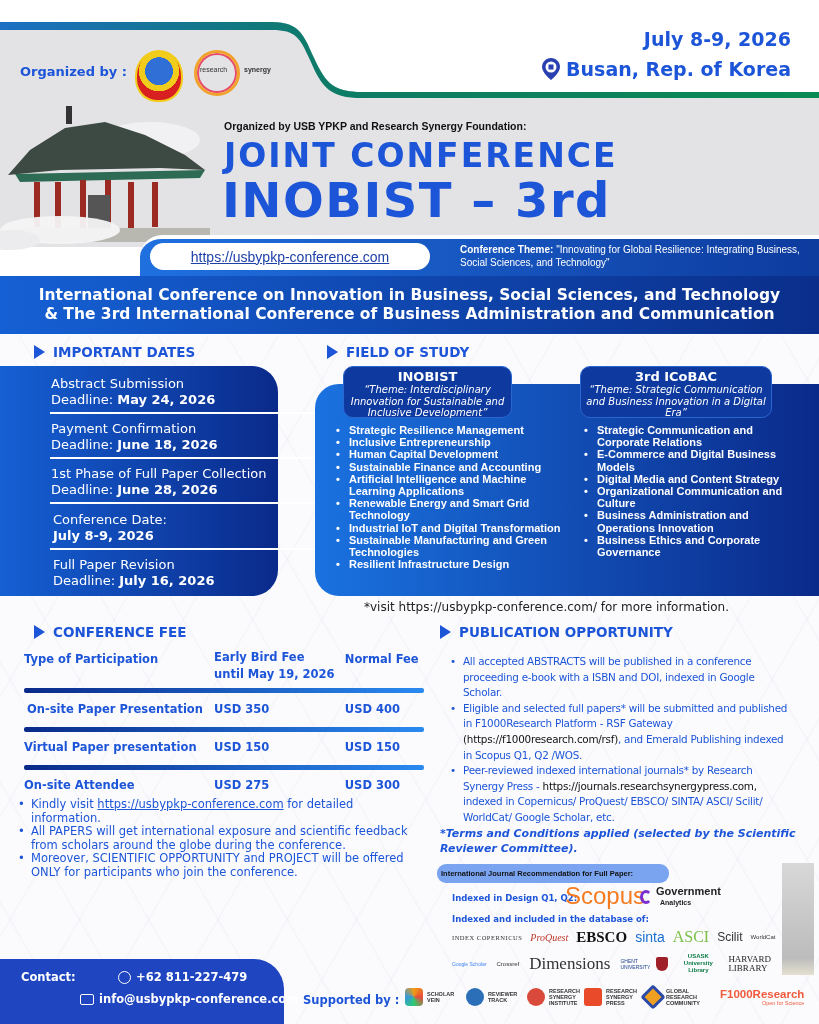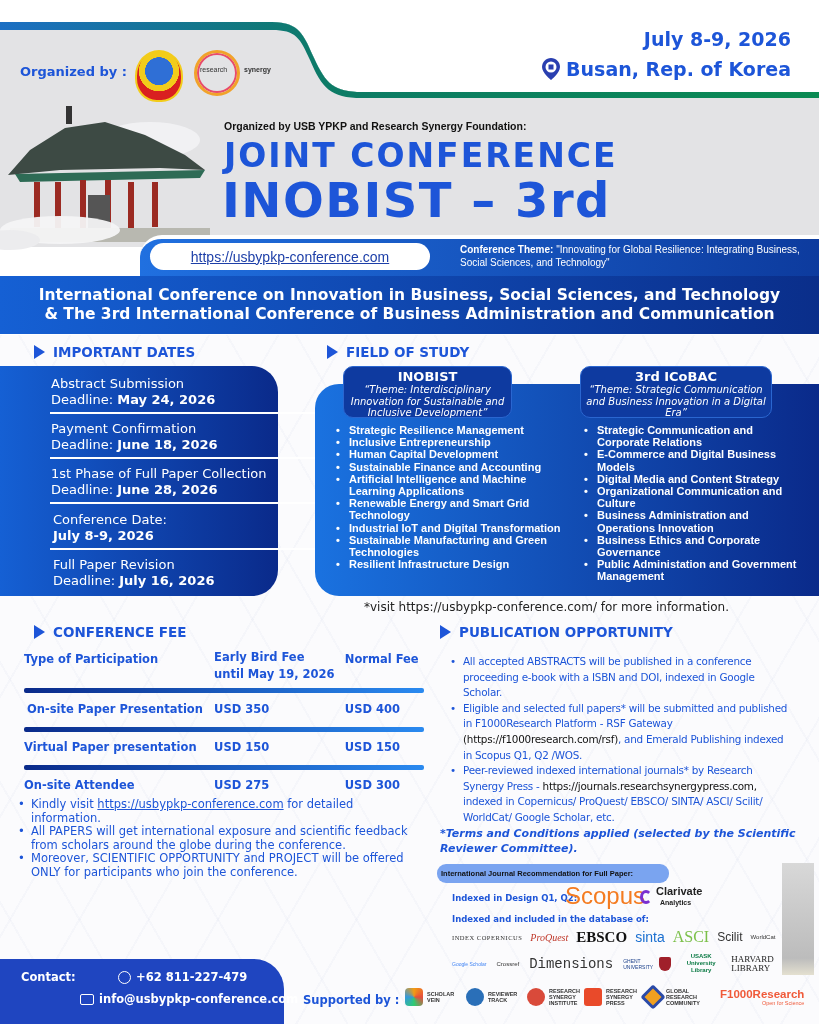--- a/index.html
+++ b/index.html
@@ -254,21 +254,20 @@
   <li>Sustainable Manufacturing and Green Technologies</li>
   <li>Resilient Infrastructure Design</li>
 </ul>
 <ul class="fos-list" style="left:582px;top:424px;width:225px">
   <li>Strategic Communication and Corporate Relations</li>
   <li>E-Commerce and Digital Business Models</li>
   <li>Digital Media and Content Strategy</li>
   <li>Organizational Communication and Culture</li>
   <li>Business Administration and Operations Innovation</li>
   <li>Business Ethics and Corporate Governance</li>
-  <li>Public Administation and Government Management</li>
 </ul>
 <div class="abs visit-note">*visit https://usbypkp-conference.com/ for more information.</div>
 
 <div class="abs sec-head" style="left:34px;top:624px">
   <span class="tri"></span>
   <span>CONFERENCE FEE</span>
 </div>
 <div class="abs fee-table">
   <div class="fee-row" style="height:36px">
     <div class="c1">Type of Participation</div>
@@ -312,37 +311,37 @@
   <li><span>Eligible and selected full papers* will be submitted and published in F1000Research Platform - RSF Gateway </span><span class="dark">(https://f1000research.com/rsf)</span><span>, and Emerald Publishing indexed in Scopus Q1, Q2 /WOS.</span></li>
   <li><span>Peer-reviewed indexed international journals* by Research Synergy Press - </span><span class="dark">https://journals.researchsynergypress.com,</span><span> indexed in Copernicus/ ProQuest/ EBSCO/ SINTA/ ASCI/ Scilit/ WorldCat/ Google Scholar, etc.</span></li>
 </ul>
 <div class="abs terms">*Terms and Conditions applied (selected by the Scientific Reviewer Committee).</div>
 
 <div class="abs jrec-pill">International Journal Recommendation for Full Paper:</div>
 <div class="abs scopus-label">Indexed in Design Q1, Q2:</div>
 <div class="abs scopus-logo">Scopus</div>
 <div class="abs clarivate">
   <span class="cl-icon"></span>
-  <span class="cl-text"><span>Clarivate</span><span class="cl-sub">Analytics</span></span>
+  <span class="cl-text"><span>Government</span><span class="cl-sub">Analytics</span></span>
 </div>
 <div class="abs db-label">Indexed and included in the database of:</div>
 
 <div class="logo-row" style="left:452px;top:928px">
   <span style="font-size:6.5px;color:#333;letter-spacing:0.5px">INDEX COPERNICUS</span>
   <span style="font-size:10px;color:#c0392b;font-style:italic">ProQuest</span>
   <span style="font-size:15px;color:#111;font-weight:bold">EBSCO</span>
   <span style="font-size:14px;color:#1a6fd0;font-family:'Liberation Sans',sans-serif">sinta</span>
   <span style="font-size:16px;color:#7cc04a">ASCI</span>
   <span style="font-size:12px;color:#333;font-family:'Liberation Sans',sans-serif">Scilit</span>
   <span style="font-size:6px;color:#333;font-family:'Liberation Sans',sans-serif">WorldCat</span>
 </div>
 <div class="logo-row" style="left:452px;top:953px;gap:10px">
   <span style="font-size:5px;color:#4285f4;font-family:'Liberation Sans',sans-serif">Google Scholar</span>
   <span style="font-size:6px;color:#333;font-family:'Liberation Sans',sans-serif">Crossref</span>
-  <span style="font-size:14px;color:#333;font-family:Liberation Mono, monospace">Dimensions</span>
+  <span style="font-size:17px;color:#333;font-family:Liberation Serif, serif">Dimensions</span>
   <span style="font-size:5px;color:#1a3f8a;font-family:'Liberation Sans',sans-serif;width:26px;white-space:normal;line-height:6px">GHENT UNIVERSITY</span>
   <span style="display:inline-block;width:12px;height:14px;background:#a0202a;border-radius:2px 2px 6px 6px"></span>
   <span style="font-size:6px;color:#0a7a44;font-weight:bold;font-family:'Liberation Sans',sans-serif;width:40px;white-space:normal;line-height:7px;text-align:center">USASK University Library</span>
   <span style="font-size:9px;color:#222;width:60px;white-space:normal;line-height:9px">HARVARD LIBRARY</span>
 </div>
 <div class="abs gray-panel"></div>
 
 <div class="abs contact-box"></div>
 <div class="abs contact-label">Contact:</div>
 <div class="abs contact-phone">

